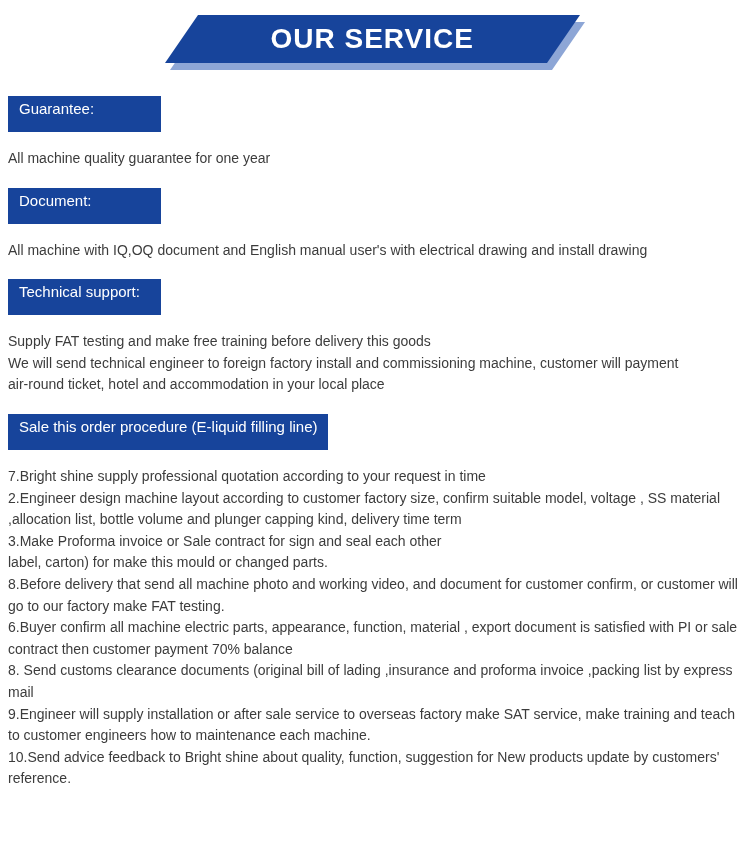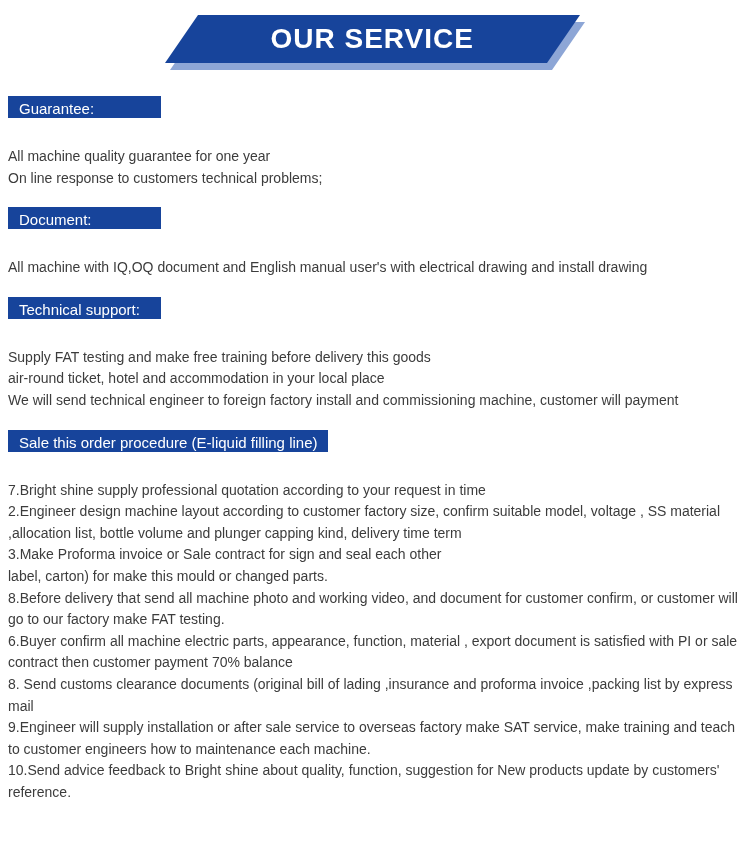--- a/index.html
+++ b/index.html
@@ -40,57 +40,56 @@
     font-size:28px;font-weight:bold;letter-spacing:1px;
     white-space:nowrap;
   }
 
   
   #sections{padding:0 8px;margin-top:24px;}
   .sec + .sec{margin-top:18px;}
   .sec-bar{
     display:inline-block;
     min-width:153px;
-    height:22px;line-height:26px;
+    height:36px;line-height:26px;
     padding:0 11px;
     background:var(--primary-blue);
     color:var(--heading-text);
     font-size:15px;
     white-space:nowrap;
   }
-  .sec-lines{margin-top:28px;}
+  .sec-lines{margin-top:16px;}
   .line{
     font-size:14px;
     line-height:21.6px;
     white-space:nowrap;
     color:var(--body-text);
   }
 </style>
 </head>
 <body>
 
 <div class="page">
   <div class="banner-wrap">
     <div class="banner-shadow"></div>
     <div class="banner">
       <span class="banner-text">OUR SERVICE</span>
     </div>
   </div>
   <div id="sections">
       <section class="sec"><div class="sec-bar">Guarantee:</div><div class="sec-lines">
           <div class="line">All machine quality guarantee for one year</div>
-          <div class="line">On line response to customers technical problems;</div>
         </div></section>
       <section class="sec"><div class="sec-bar">Document:</div><div class="sec-lines">
           <div class="line">All machine with IQ,OQ document and English manual user's with electrical drawing and install drawing</div>
         </div></section>
       <section class="sec"><div class="sec-bar">Technical support:</div><div class="sec-lines">
           <div class="line">Supply FAT testing and make free training before delivery this goods</div>
+          <div class="line">We will send technical engineer to foreign factory install and commissioning machine, customer will payment</div>
           <div class="line">air-round ticket, hotel and accommodation in your local place</div>
-          <div class="line">We will send technical engineer to foreign factory install and commissioning machine, customer will payment</div>
         </div></section>
       <section class="sec"><div class="sec-bar">Sale this order procedure (E-liquid filling line)</div><div class="sec-lines">
           <div class="list-item">
             <div class="line">7.Bright shine supply professional quotation according to your request in time</div>
           </div>
           <div class="list-item">
             <div class="line">2.Engineer design machine layout according to customer factory size, confirm suitable model, voltage , SS material</div>
             <div class="line">,allocation list, bottle volume and plunger capping kind, delivery time term</div>
           </div>
           <div class="list-item">

